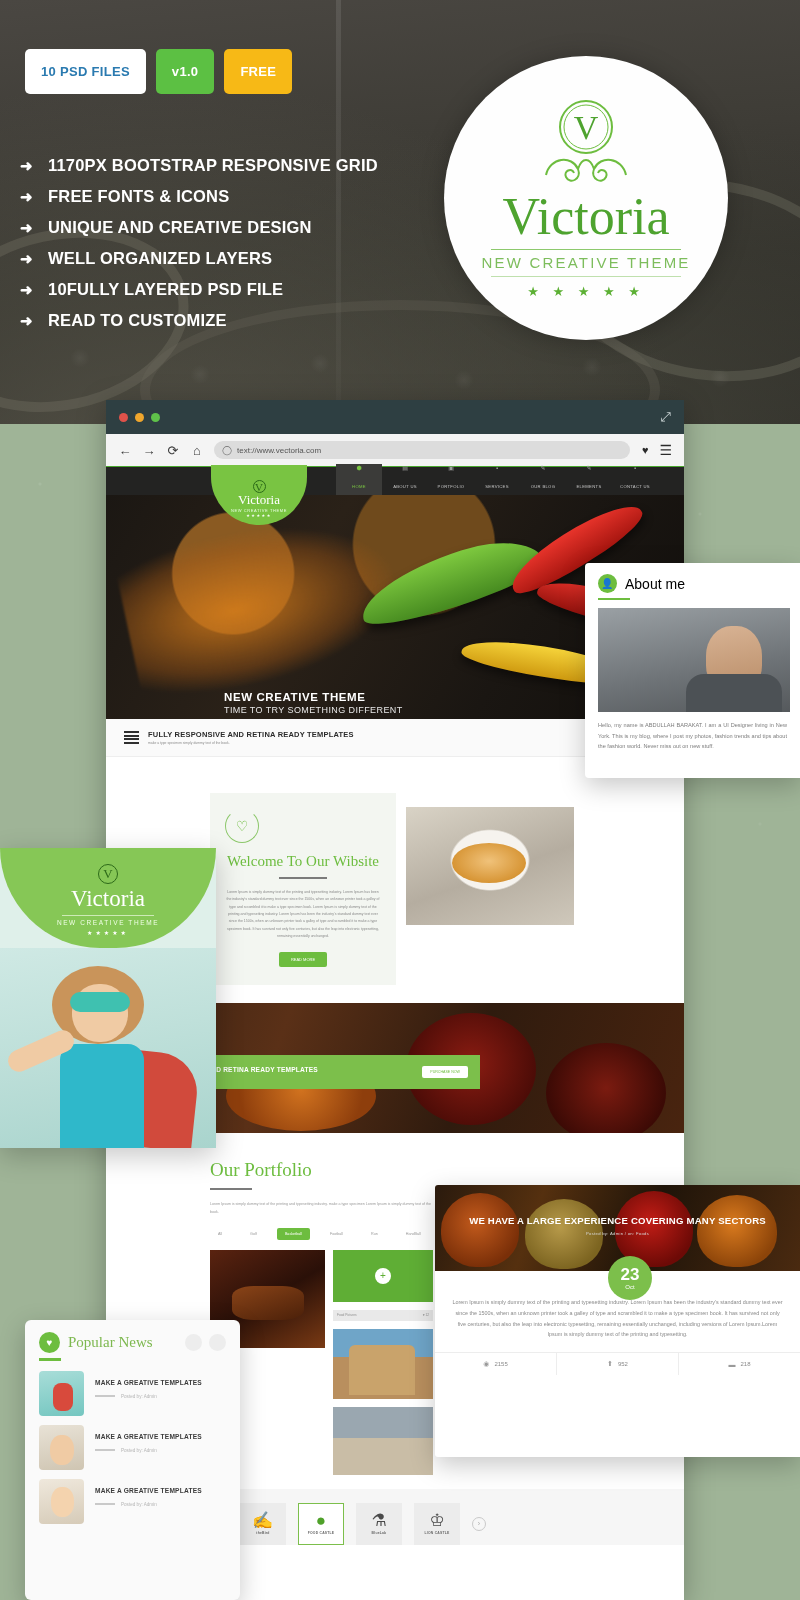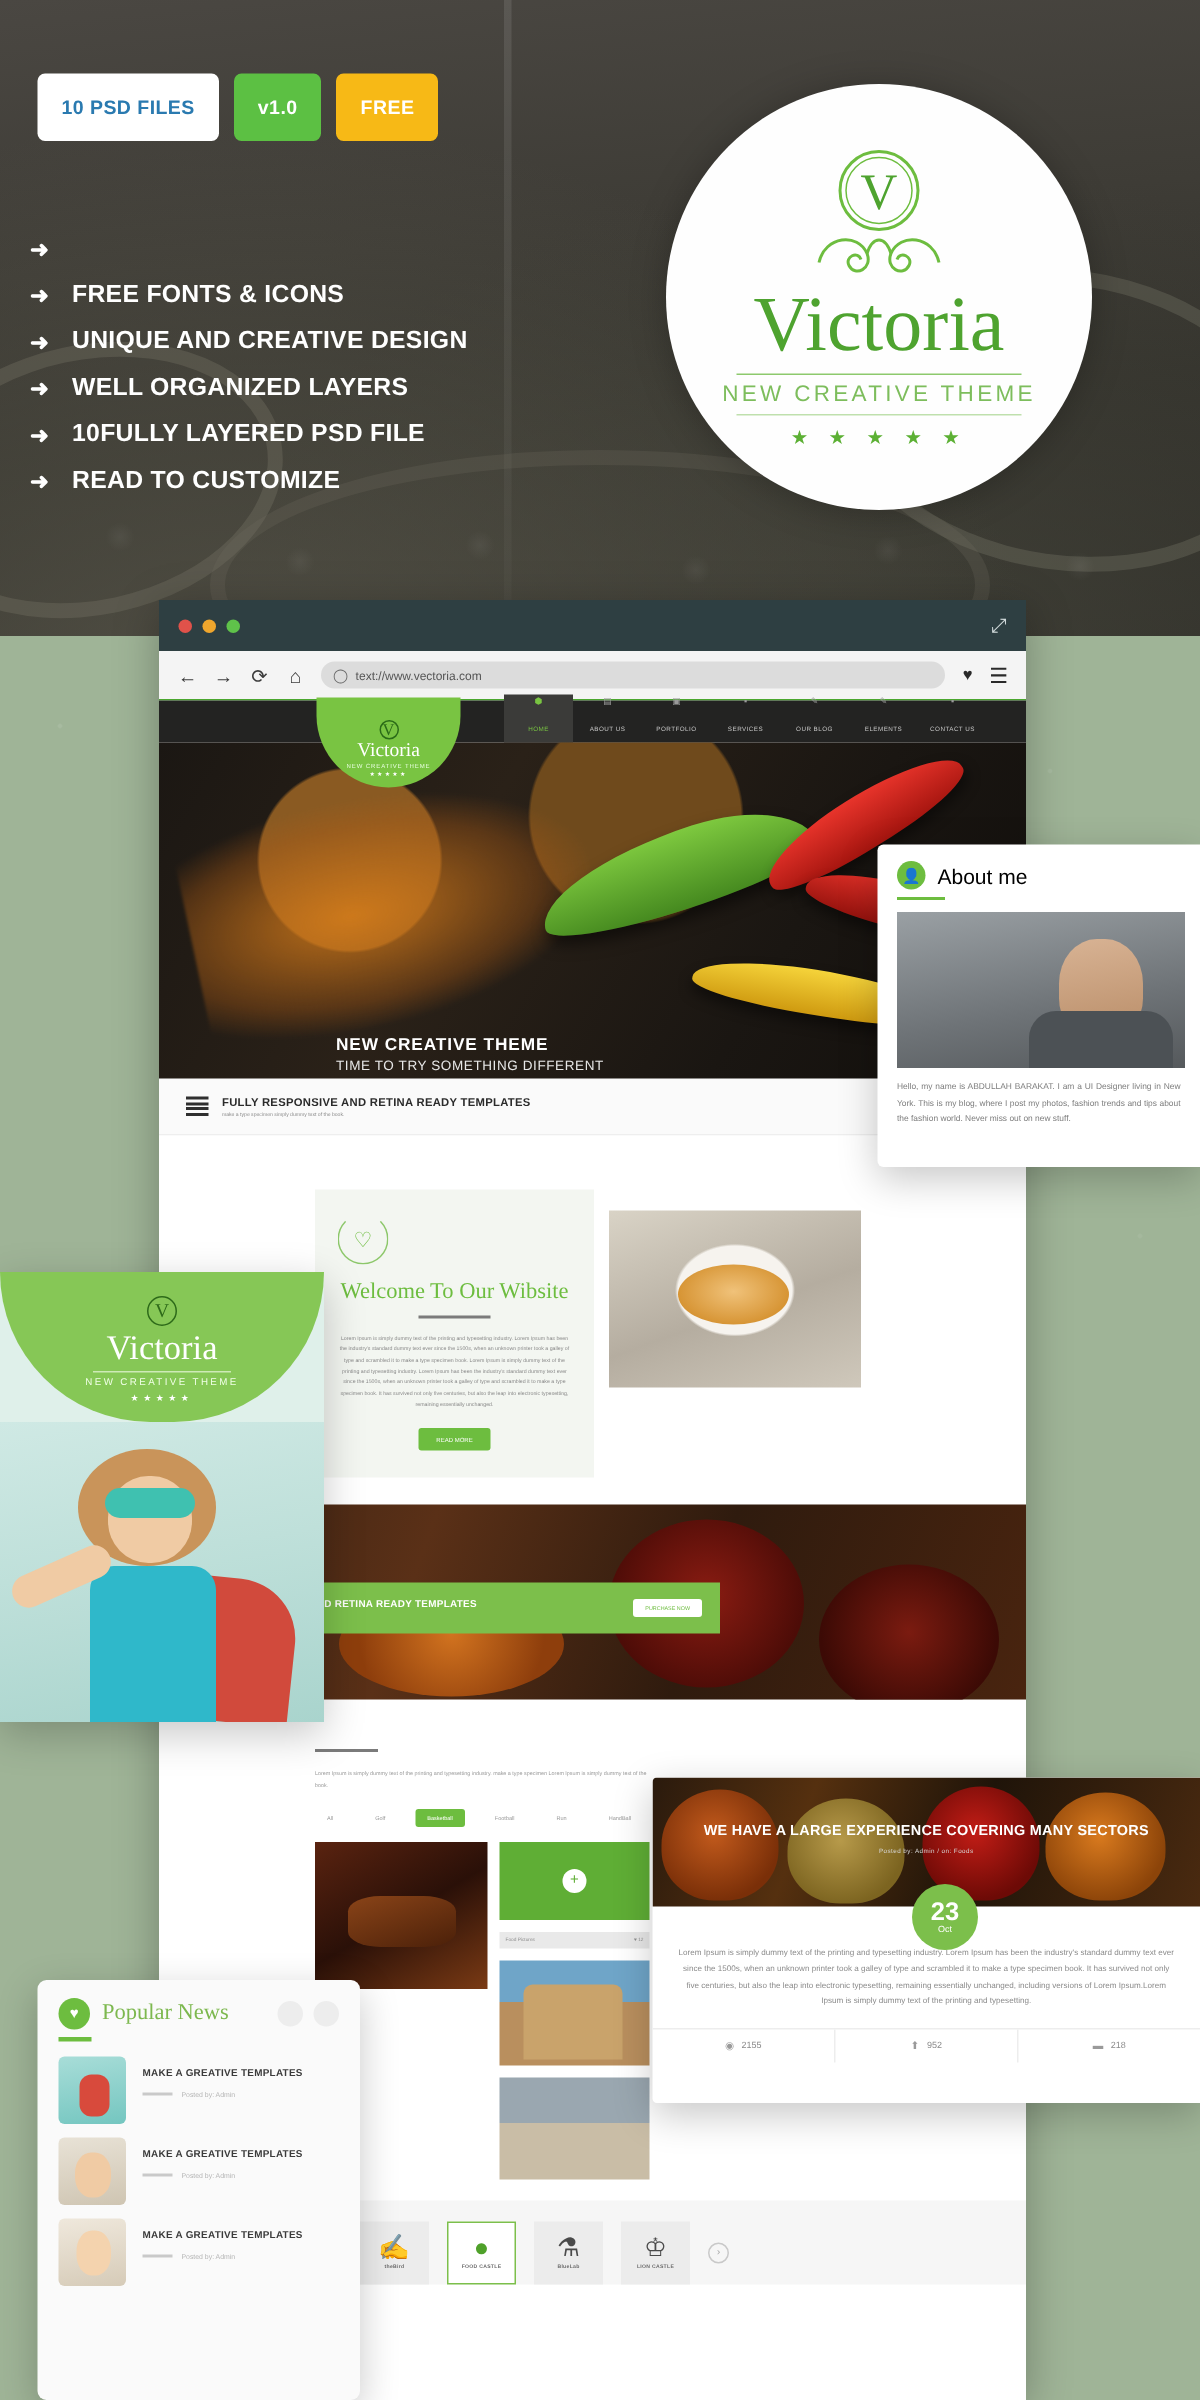--- a/index.html
+++ b/index.html
@@ -228,21 +228,21 @@
   .promo-photo{ height:200px; position:relative;
     background: linear-gradient(170deg,#cfe9e4 0%, #bfe0da 45%, #a9d4cd 100%); overflow:hidden;}
   .kid-hair{position:absolute;left:52px;top:18px;width:92px;height:78px;border-radius:50%;background:#c9945a;}
   .kid-face{position:absolute;left:72px;top:36px;width:56px;height:58px;border-radius:48%;background:#f0cba4;}
   .kid-mask{position:absolute;left:70px;top:44px;width:60px;height:20px;border-radius:10px;background:#3fc1b0;}
   .kid-body{position:absolute;left:60px;top:96px;width:84px;height:104px;border-radius:16px 16px 0 0;background:#2fb8ca;}
   .kid-cape{position:absolute;left:110px;top:104px;width:86px;height:96px;border-radius:8px 40px 0 0;background:#d14a3c;transform:rotate(6deg);}
   .kid-arm{position:absolute;left:6px;top:92px;width:70px;height:22px;border-radius:11px;background:#f0cba4;transform:rotate(-24deg);}
 
   
-  .blog-card{ left:435px; top:1185px; width:365px; height:217px; border-radius:3px 0 0 3px; overflow:hidden;}
+  .blog-card{ left:435px; top:1185px; width:365px; height:272px; border-radius:3px 0 0 3px; overflow:hidden;}
   .bc-hero{ height:86px; position:relative; overflow:hidden;
     background: linear-gradient(110deg,#2a1a0d 0%, #55300f 28%, #1f1409 58%, #4a2a10 100%);}
   .bcb{ position:absolute; border-radius:50% 50% 45% 45%; }
   .bcb1{left:6px;top:8px;width:78px;height:74px;background:radial-gradient(circle at 45% 40%, #c25a1c,#7a2f08 72%);}
   .bcb2{left:90px;top:14px;width:78px;height:70px;background:radial-gradient(circle at 45% 40%, #b79a4a,#7c6420 72%);}
   .bcb3{left:180px;top:6px;width:78px;height:76px;background:radial-gradient(circle at 45% 40%, #c21d16,#6d0a06 72%);}
   .bcb4{left:262px;top:10px;width:80px;height:72px;background:radial-gradient(circle at 45% 40%, #d97a1e,#8c4409 72%);}
   .bc-title{ position:absolute; left:0; right:0; top:30px; text-align:center; color:#fff; font-size:9.6px; font-weight:bold; letter-spacing:.2px; z-index:3;}
   .bc-meta{ position:absolute; left:0; right:0; top:46px; text-align:center; color:#d8d8d8; font-size:4.2px; z-index:3; letter-spacing:.3px;}
   .bc-date{ position:absolute; left:173px; top:71px; width:44px; height:44px; border-radius:50%; background:#7cbf4b; color:#fff; display:flex; flex-direction:column; align-items:center; justify-content:center; z-index:4;}
@@ -287,20 +287,21 @@
 
 <div class="badges">
   <div class="badge badge-psd">10 PSD FILES</div>
   <div class="badge badge-ver">v1.0</div>
   <div class="badge badge-free">FREE</div>
 </div>
 
 <div class="features">
   <div class="feature">
     <span class="arrow">➜</span>
+    <span class="ftxt">1170PX BOOTSTRAP RESPONSIVE GRID</span>
   </div>
   <div class="feature">
     <span class="arrow">➜</span>
     <span class="ftxt">FREE FONTS &amp; ICONS</span>
   </div>
   <div class="feature">
     <span class="arrow">➜</span>
     <span class="ftxt">UNIQUE AND CREATIVE DESIGN</span>
   </div>
   <div class="feature">
@@ -444,20 +445,21 @@
     <div class="sb-strip">
       <span>
         <div class="sbs-t1">FULLY RESPONSIVE AND RETINA READY TEMPLATES</div>
         <div class="sbs-t2">make a type specimen simply dummy text of the book.</div>
       </span>
       <span class="sbs-btn">PURCHASE NOW</span>
     </div>
   </div>
 
   <div class="portfolio">
+    <div class="pf-h">Our Portfolio</div>
     <div class="pf-rule"></div>
     <div class="pf-p">Lorem Ipsum is simply dummy text of the printing and typesetting industry. make a type specimen Lorem Ipsum is simply dummy text of the book.</div>
     <div class="pf-filters">
       <span class="pf-f">All</span>
       <span class="pf-f">Golf</span>
       <span class="pf-f active">Basketball</span>
       <span class="pf-f">Football</span>
       <span class="pf-f">Run</span>
       <span class="pf-f">HandBall</span>
     </div>

